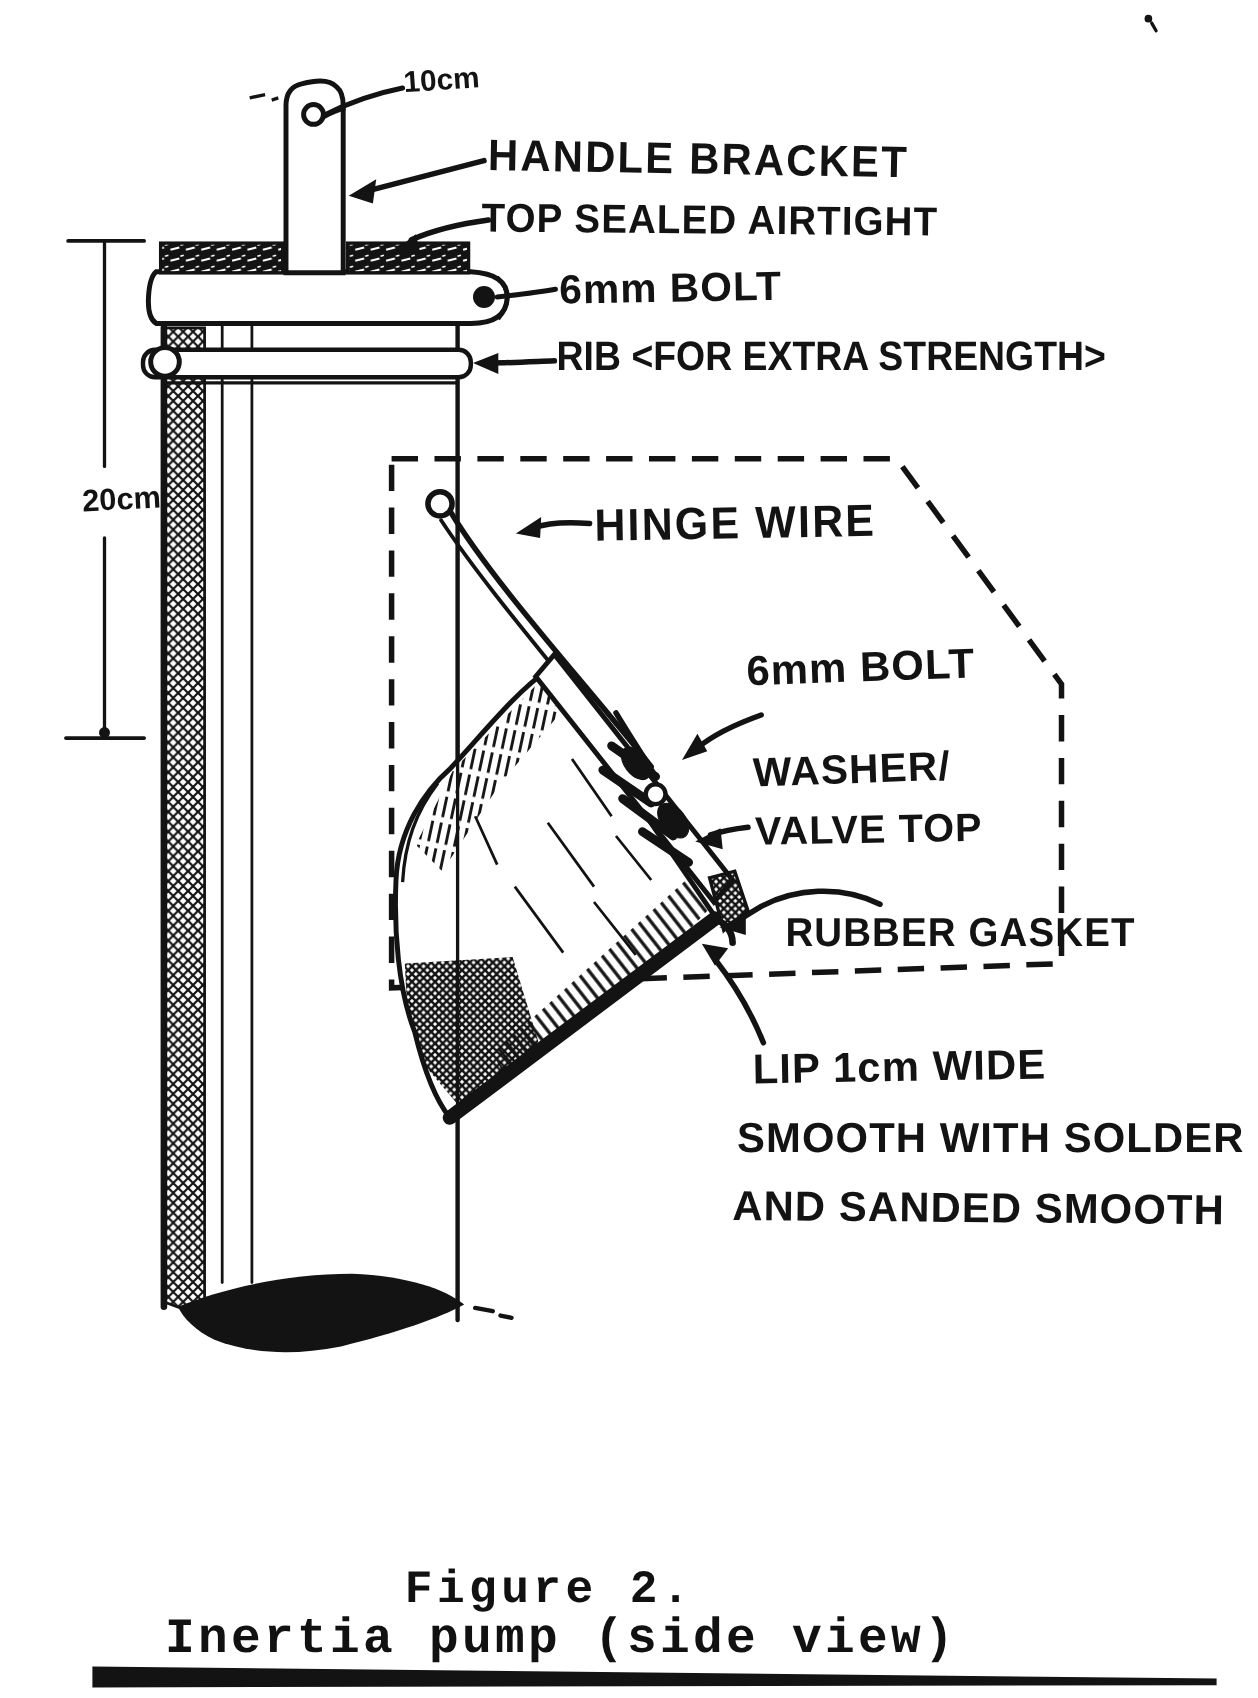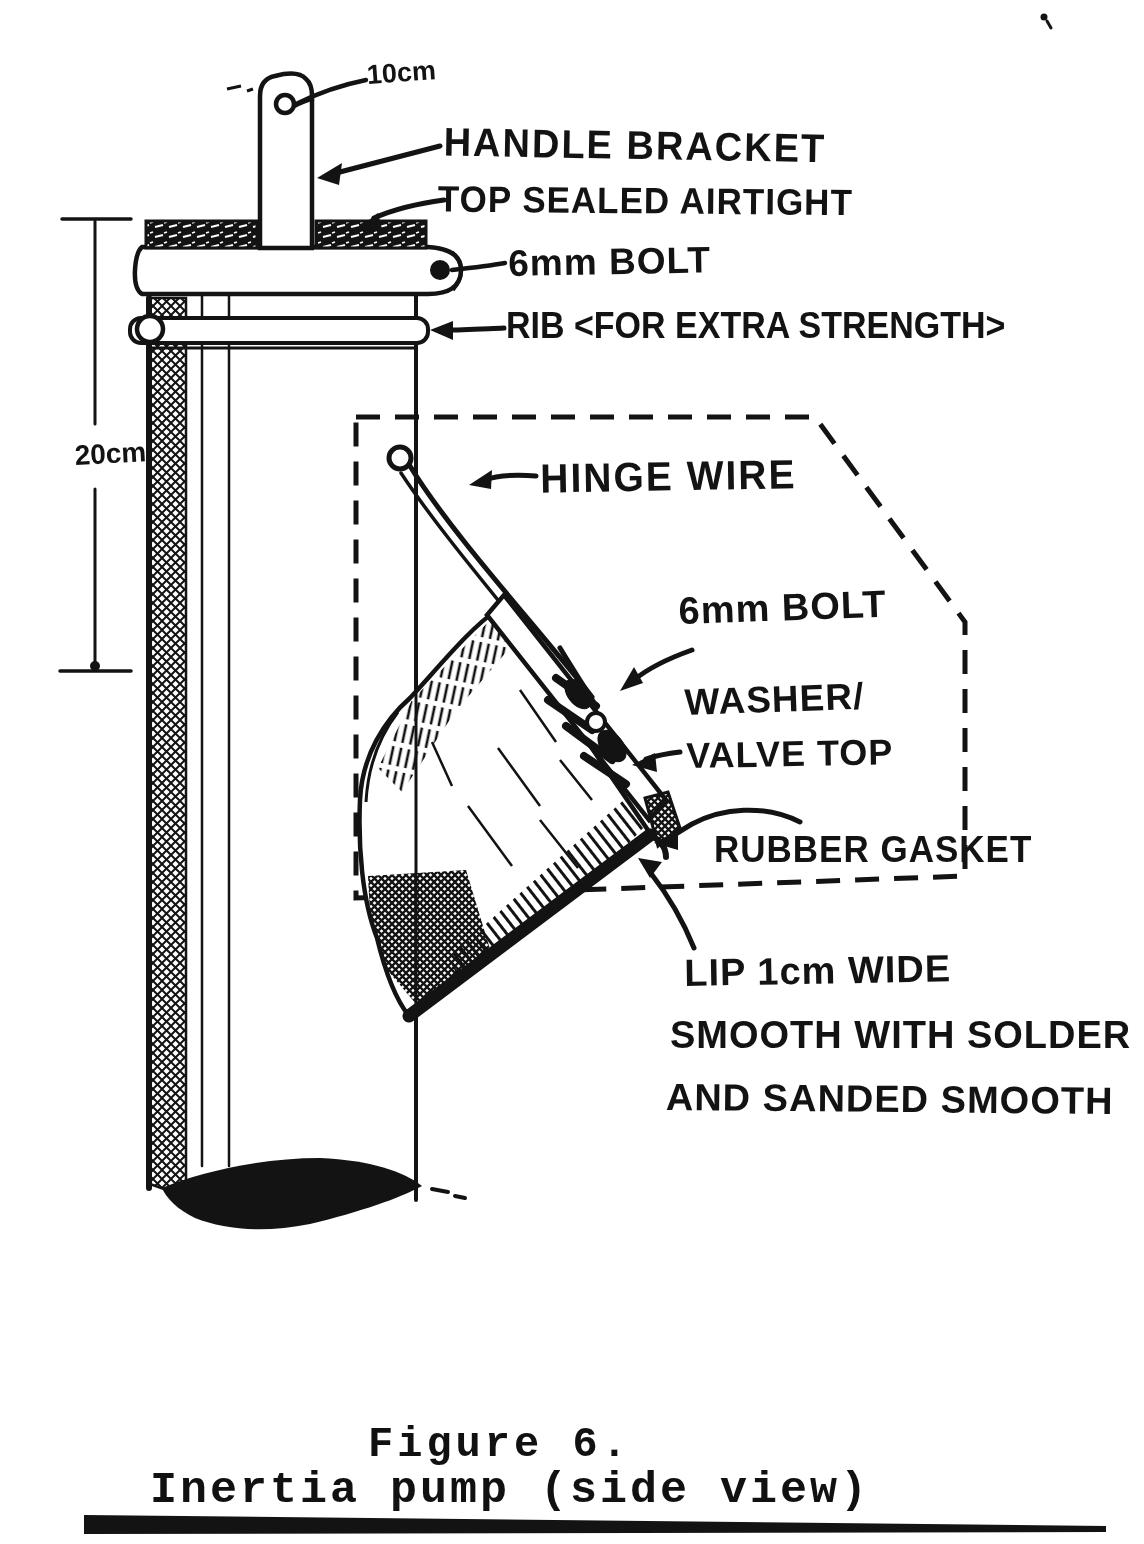--- a/index.html
+++ b/index.html
@@ -167,16 +167,16 @@
 <div class="hand" style="left:686px;top:738px;font-size:36px;letter-spacing:1px;transform:rotate(-1deg);">VALVE TOP</div>
 
 <div class="hand" style="left:714px;top:830px;font-size:35px;letter-spacing:1px;transform:scaleY(1.05);">RUBBER GASKET</div>
 
 <div class="hand" style="left:684px;top:954px;font-size:38px;letter-spacing:1px;transform:rotate(-1deg);">LIP 1cm WIDE</div>
 
 <div class="hand" style="left:670px;top:1016px;font-size:38px;letter-spacing:1px;">SMOOTH WITH SOLDER</div>
 
 <div class="hand" style="left:666px;top:1078px;font-size:38px;letter-spacing:1px;transform:rotate(0.5deg);">AND SANDED SMOOTH</div>
 
-<div class="typewriter" style="left:368px;top:1424px;font-size:42px;letter-spacing:4px;">Figure 6.</div>
+<div class="typewriter" style="left:368px;top:1424px;font-size:42px;letter-spacing:4px;">Figure 2.</div>
 <div class="typewriter" style="left:150px;top:1468px;font-size:45px;letter-spacing:3px;">Inertia pump (side view)</div>
 
 </div>
 
 </body></html>

